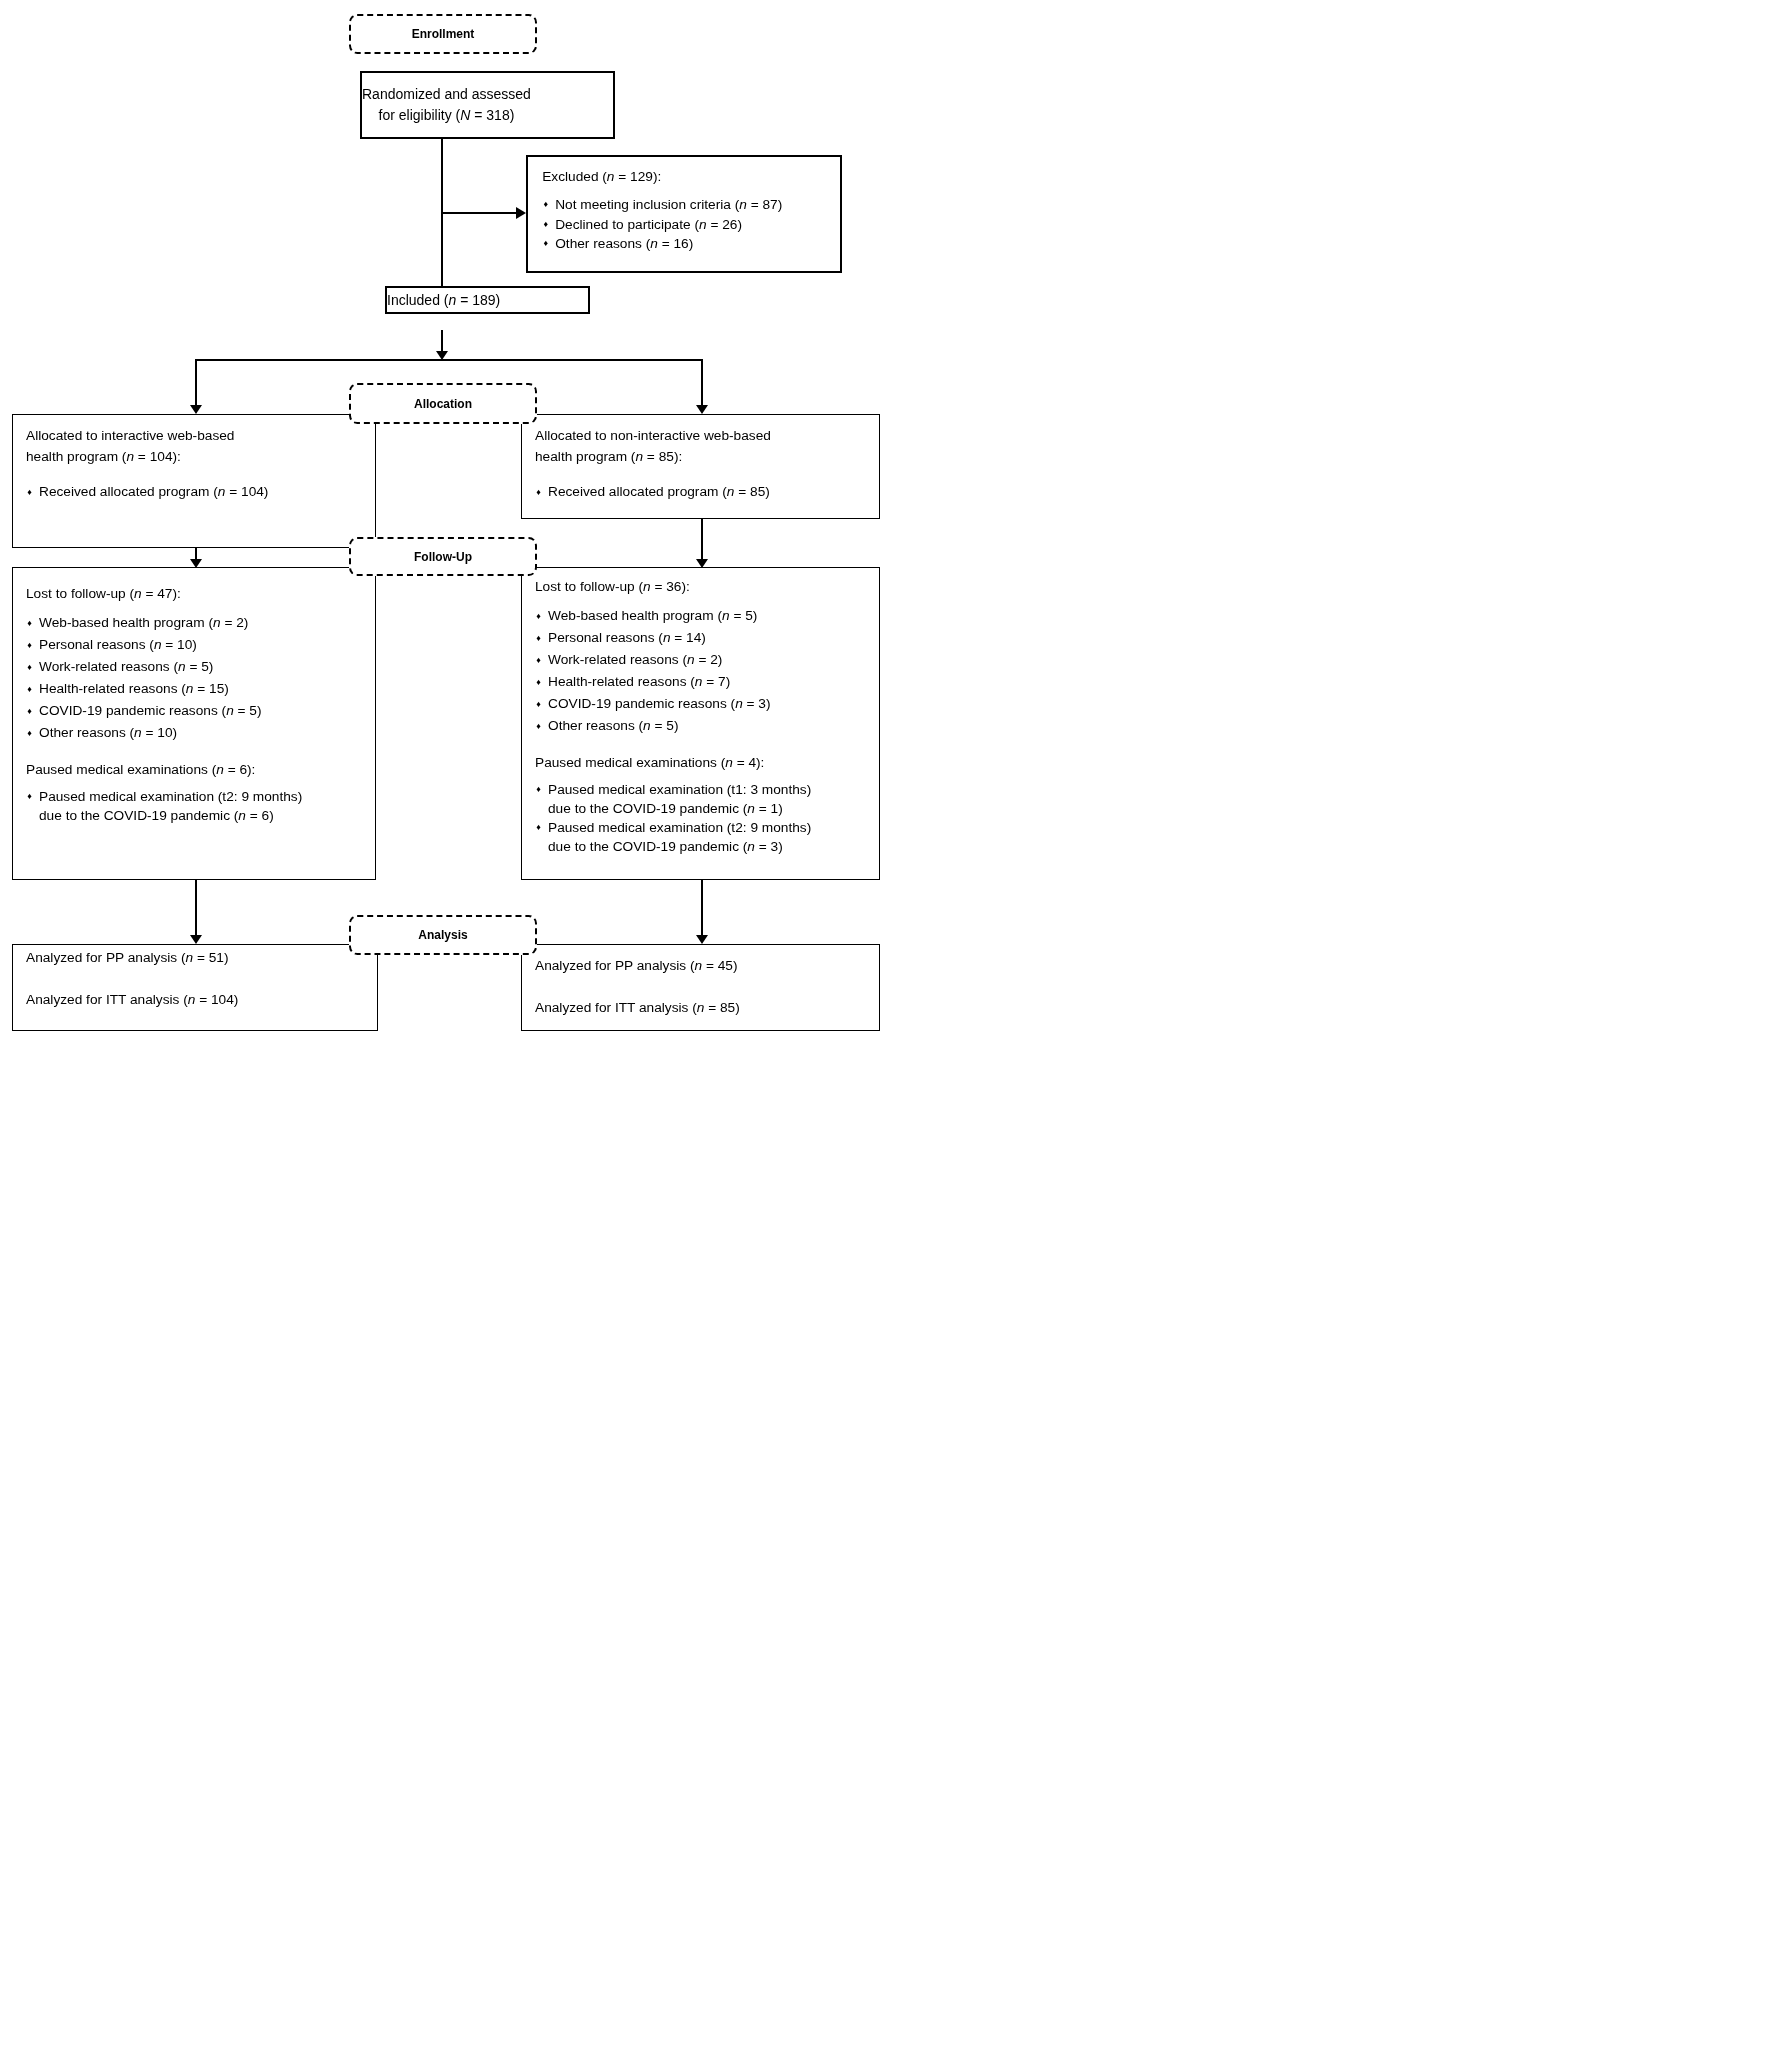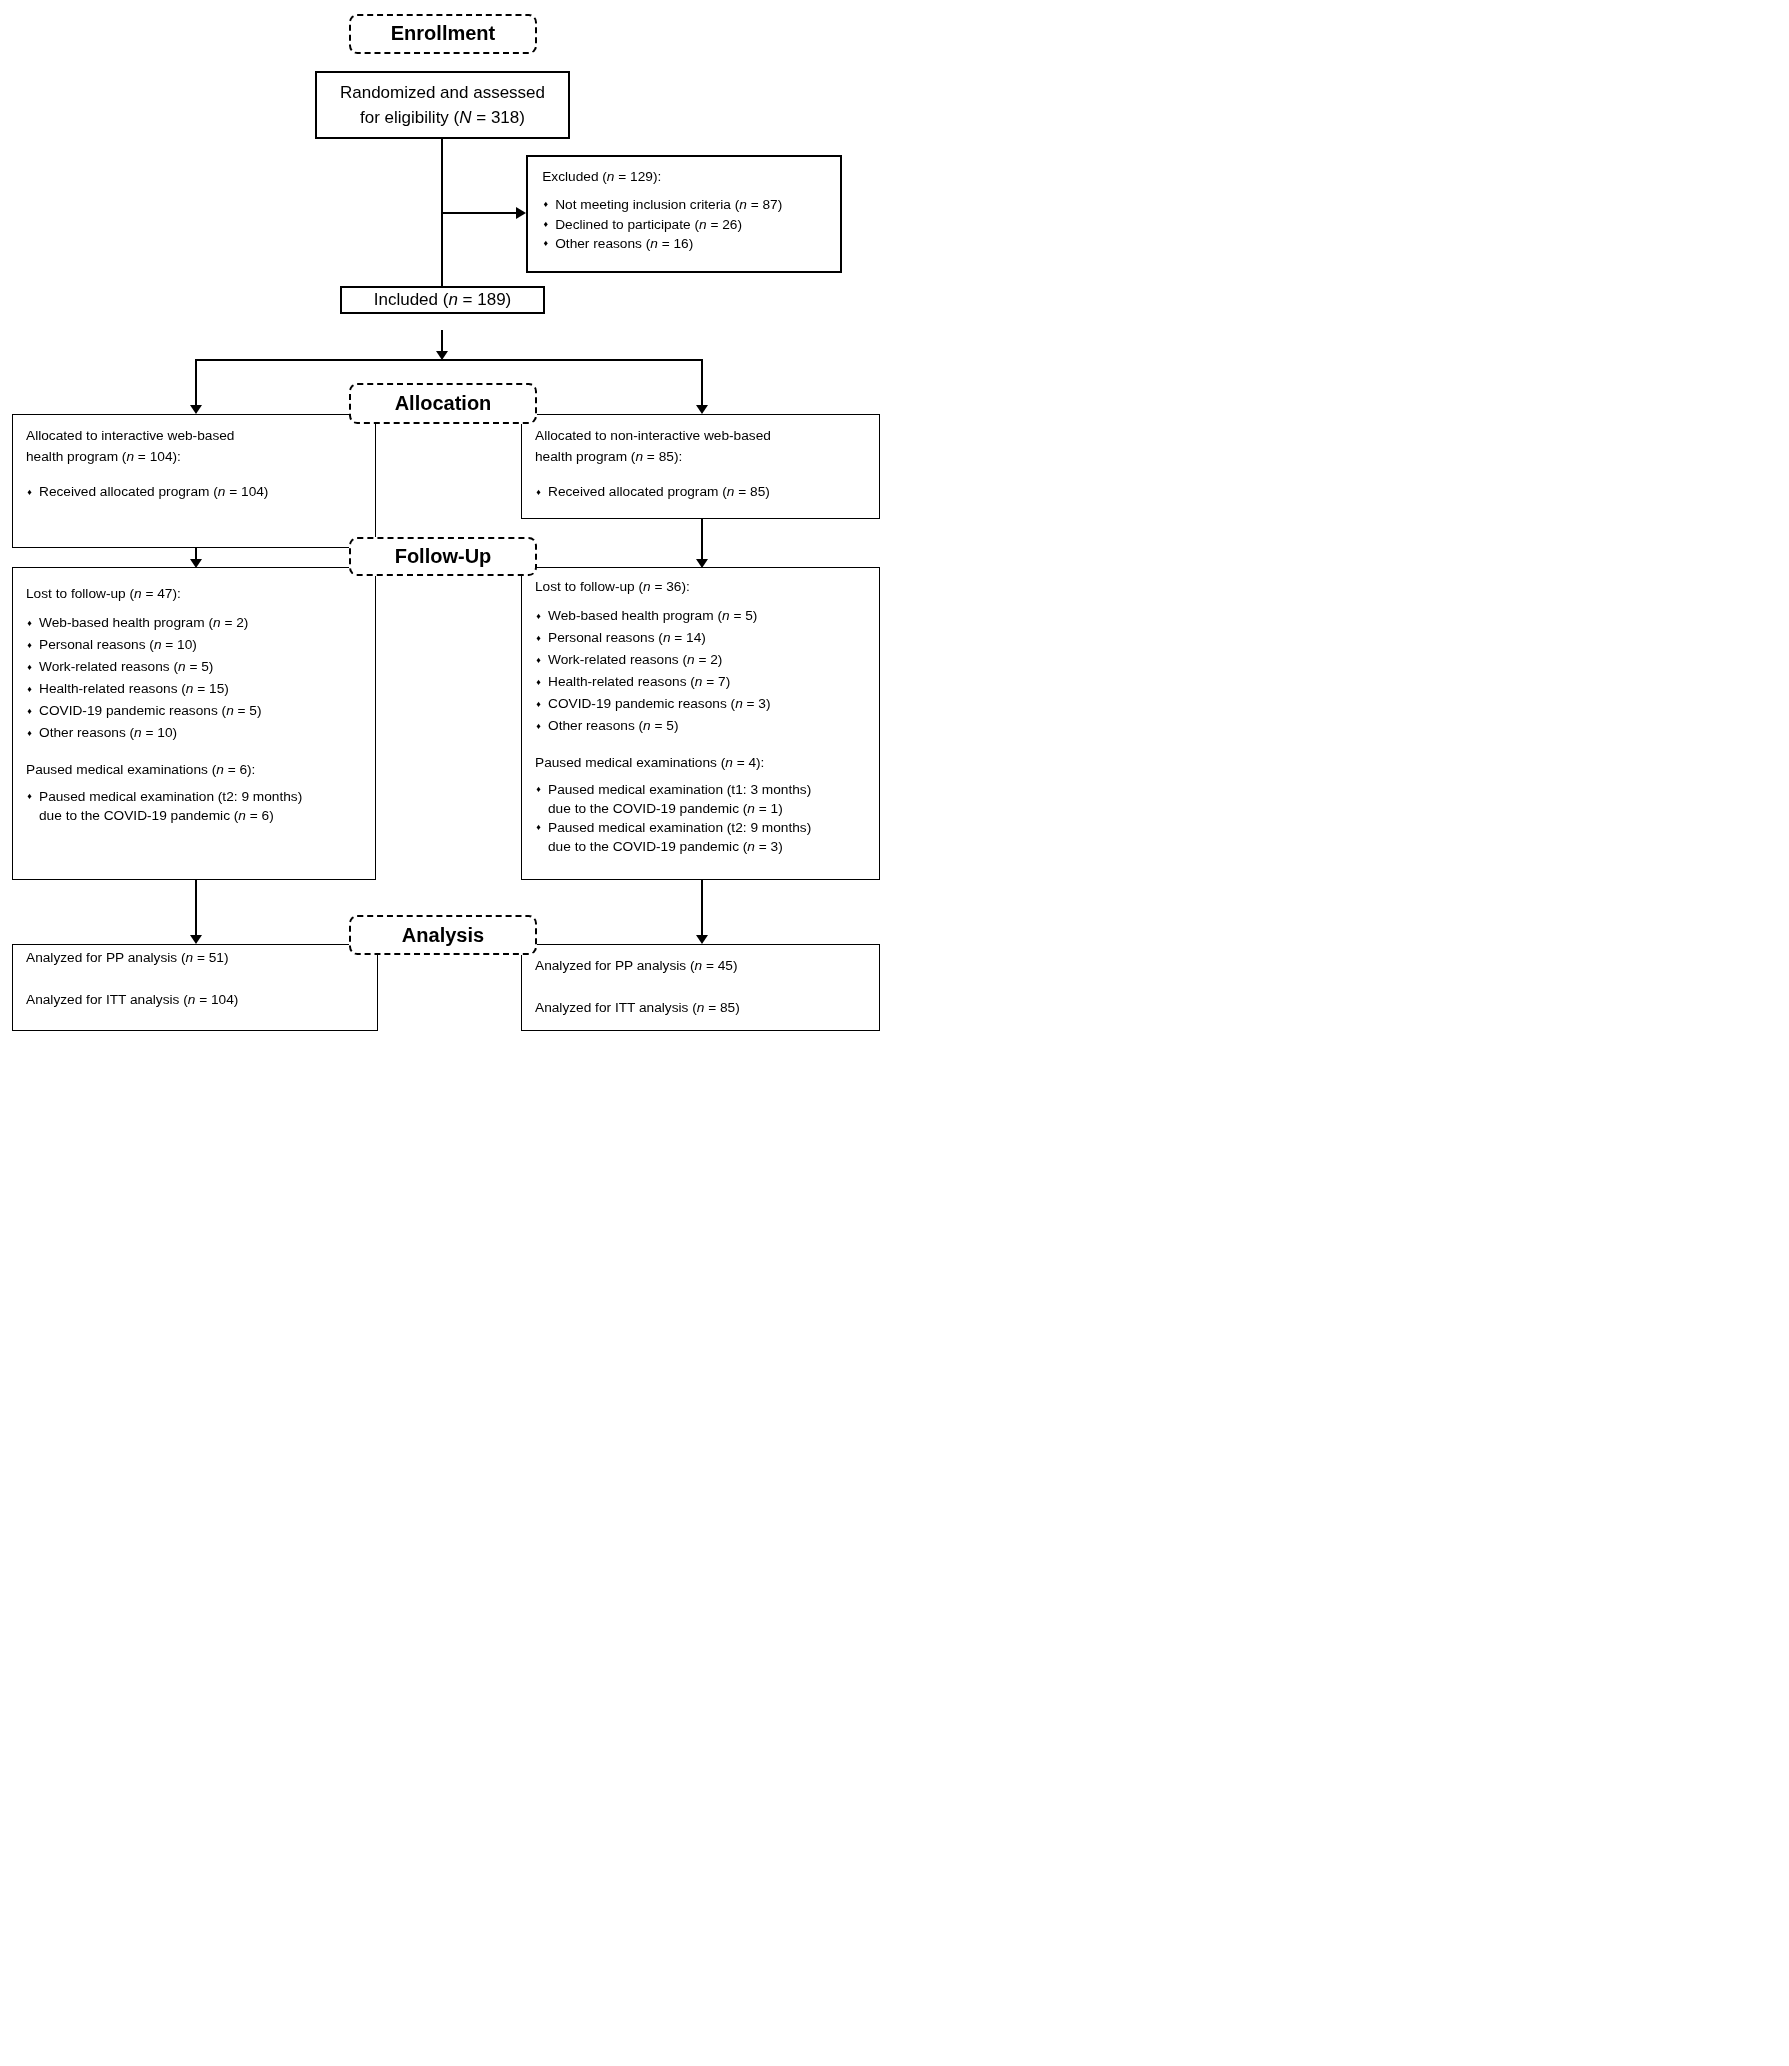--- a/index.html
+++ b/index.html
@@ -27,30 +27,31 @@
   .stage {
     position: absolute;
     border: 2.4px dashed #000000;
     border-radius: 8.3px;
     background: #ffffff;
     box-sizing: border-box;
     display: flex;
     align-items: center;
     justify-content: center;
     font-weight: bold;
-    font-size: 20px;
+    font-size: 12px;
     z-index: 6;
   }
   .center-text {
     display: flex;
     align-items: center;
-    justify-content: center;
+    justify-content: flex-start;
     text-align: center;
-    font-size: 17px;
+    font-size: 14px;
     line-height: 1.5;
+    margin-left: 45px;
   }
   .pad {
     padding: 9.5px 13px;
   }
   .line {
     position: absolute;
     background: #000000;
     z-index: 1;
   }
   .arrow-down {

